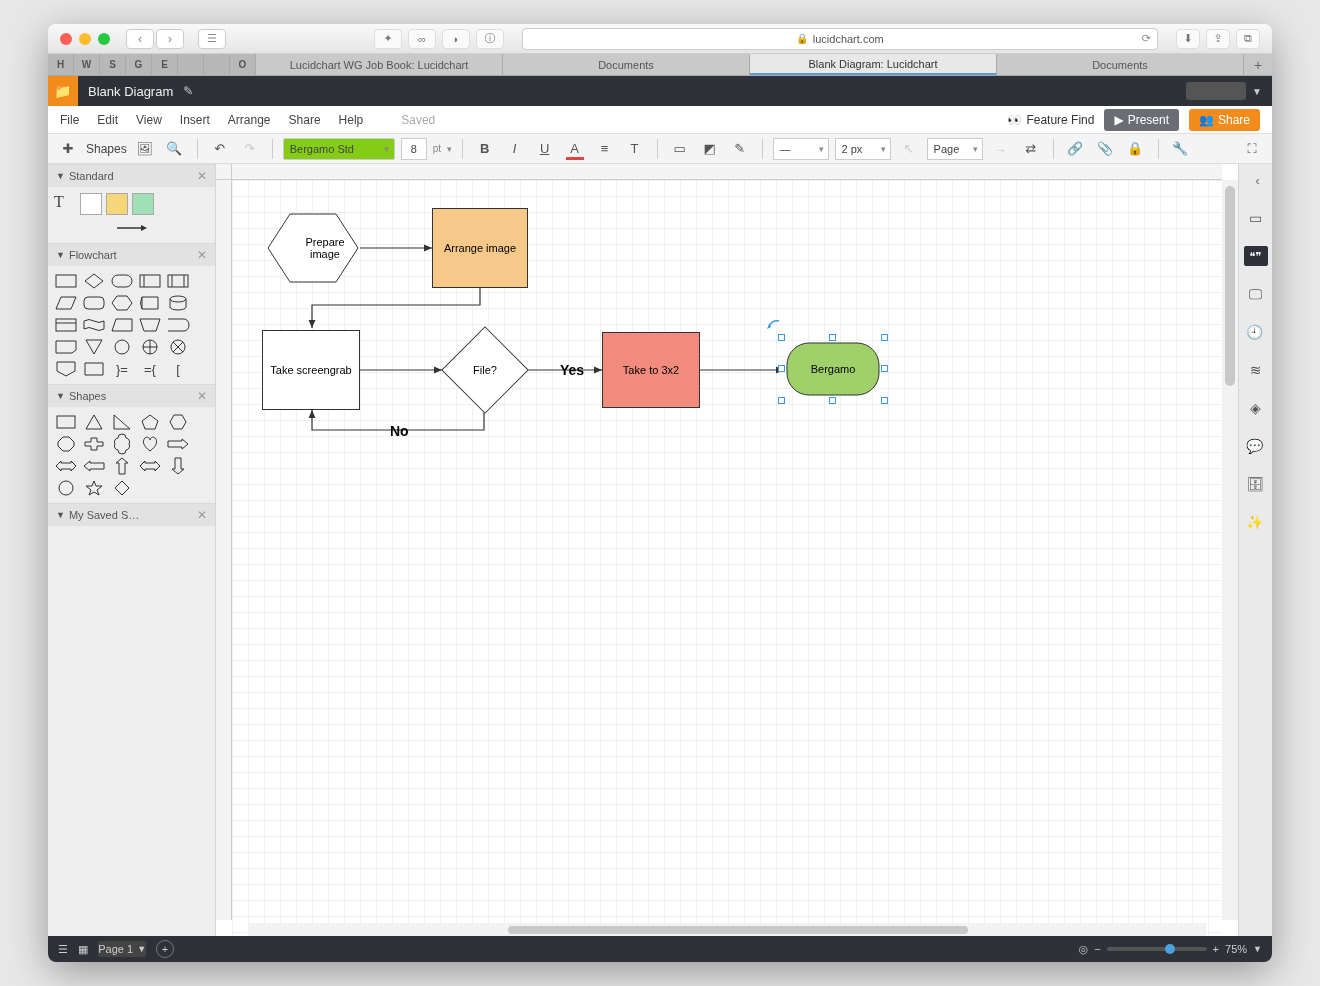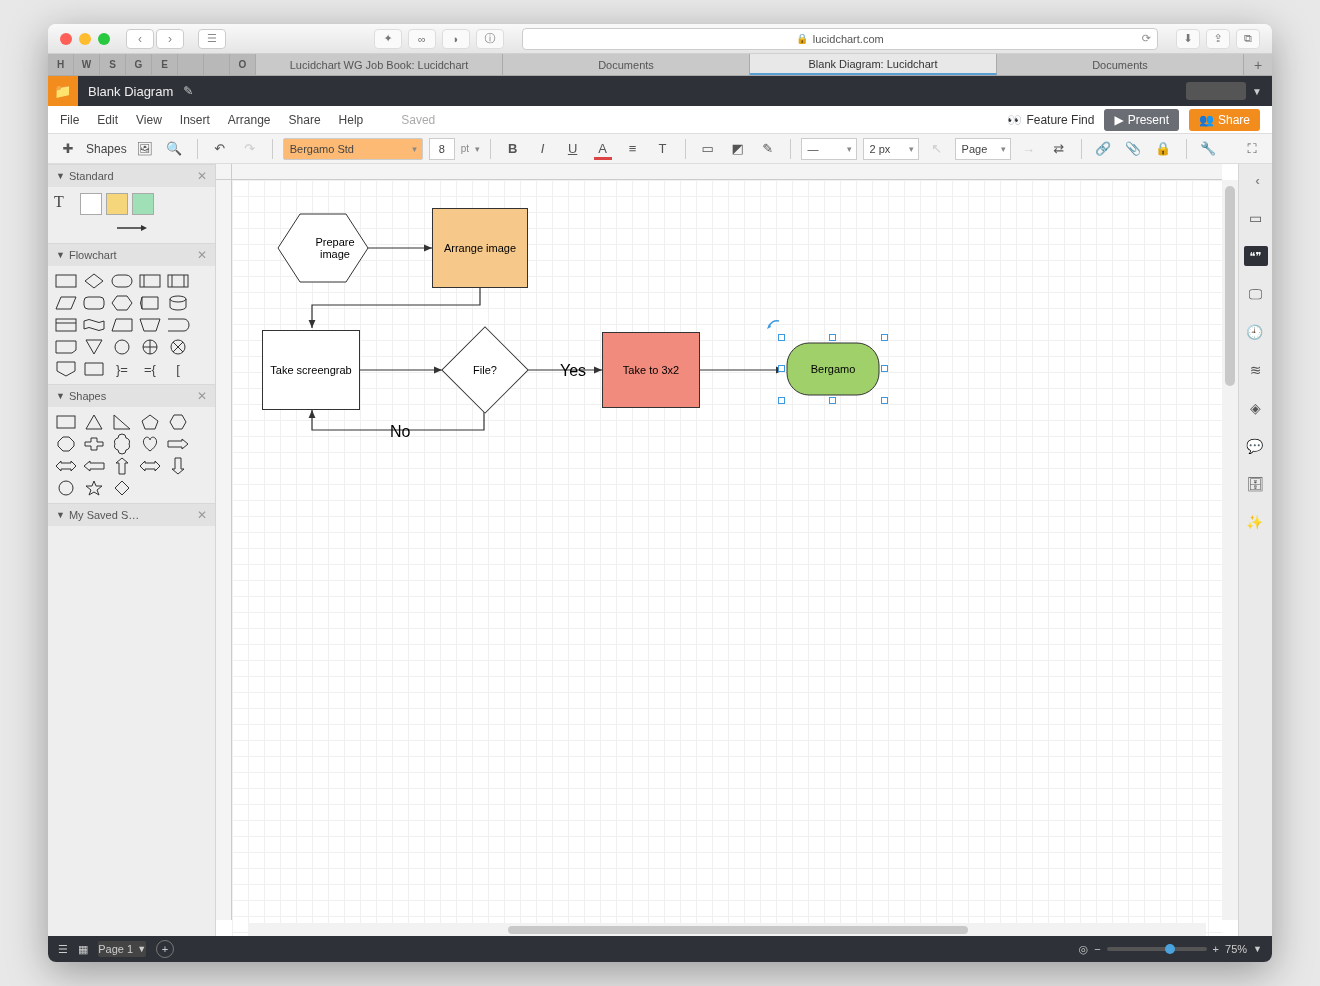--- a/index.html
+++ b/index.html
@@ -44,21 +44,21 @@
 .menu-row .saved { color:#aaa; margin-left:20px;}
 .menu-row .right-btns { margin-left:auto; display:flex; align-items:center; gap:10px;}
 .feature-find { display:flex; align-items:center; gap:4px; font-size:12px; color:#333;}
 .btn-present { background:#6a6e74; color:#fff; padding:4px 10px; border-radius:3px; font-size:12px; display:flex;align-items:center;gap:4px;}
 .btn-share { background:#f28c1c; color:#fff; padding:4px 10px; border-radius:3px; font-size:12px; display:flex;align-items:center;gap:4px;}
 
 
 .toolbar-row { height:30px; background:#f4f4f4; border-bottom:1px solid #ddd; display:flex; align-items:center; padding:0 8px; gap:6px; font-size:12px; color:#444;}
 .tool-btn { width:24px; height:24px; display:flex; align-items:center; justify-content:center; border-radius:3px; font-size:13px; color:#555;}
 .tool-sep { width:1px; height:20px; background:#ccc; margin:0 4px;}
-.font-select { border:1px solid #ccc; background:#fdba74; height:22px; padding:0 18px 0 6px; font-size:11px; color:#444; border-radius:2px; display:flex;align-items:center; position:relative; width:140px;}
+.font-select { border:1px solid #ccc; background:#84cc16; height:22px; padding:0 18px 0 6px; font-size:11px; color:#444; border-radius:2px; display:flex;align-items:center; position:relative; width:112px;}
 .font-select::after { content:"▾"; position:absolute; right:5px; font-size:9px; color:#888;}
 .size-box { border:1px solid #ccc; background:#fff; height:22px; width:26px; display:flex;align-items:center;justify-content:center; font-size:11px;}
 .line-select { border:1px solid #ccc; background:#fff; height:22px; padding:0 18px 0 6px; font-size:11px; display:flex;align-items:center; position:relative; width:56px;}
 .line-select::after { content:"▾"; position:absolute; right:4px; font-size:9px; color:#888;}
 .fullscreen { margin-left:auto;}
 .underline-color { position:relative;}
 .underline-color::after{content:"";position:absolute;left:3px;right:3px;bottom:1px;height:3px;background:#d44;}
 
 
 .body-row { flex:1; display:flex; overflow:hidden;}
@@ -90,21 +90,21 @@
 .scroll-h { position:absolute; left:16px; right:16px; bottom:-1px; height:14px; background:#f2f2f2;}
 .scroll-h .thumb { position:absolute; top:3px; bottom:3px; left:260px; width:460px; background:#c8c8c8; border-radius:5px;}
 
 .node { position:absolute; display:flex;align-items:center;justify-content:center; font-size:11px; text-align:center;}
 .hex { width:94px; height:72px; }
 .hex svg { position:absolute; inset:0;}
 .rect { border:1px solid #333; background:#fff;}
 .diamond { width:86px; height:86px;}
 .diamond .dshape { width:62px;height:62px; transform:rotate(45deg); border:1px solid #333; background:#fff; position:absolute; left:12px; top:12px;}
 .diamond .dt { position:relative; z-index:2;}
-.edge-label { position:absolute; font-size:16px; background:transparent;}
+.edge-label { position:absolute; font-size:14px; background:transparent;font-weight:bold;}
 .sel-handles { position:absolute; pointer-events:none;}
 .sel-handles .h { position:absolute; width:7px;height:7px; background:#fff; border:1px solid #3b99e0;}
 
 
 .right-rail { width:34px; background:#eaeaea; border-left:1px solid #d5d5d5; display:flex; flex-direction:column; align-items:center; padding-top:6px; gap:18px;}
 .right-rail .ric { width:20px;height:20px; display:flex;align-items:center;justify-content:center; color:#555; font-size:14px;}
 .right-rail .collapse { font-size:13px; color:#888; letter-spacing:-4px;}
 
 
 .footer { height:26px; background:#2e3238; display:flex; align-items:center; color:#ccc; font-size:11px; padding:0 10px; gap:10px;}
@@ -530,21 +530,21 @@
 
           <line x1="128" y1="190" x2="210" y2="190" stroke="#333" stroke-width="1.2" marker-end="url(#ah)"></line>
 
           <line x1="296" y1="190" x2="370" y2="190" stroke="#333" stroke-width="1.2" marker-end="url(#ah)"></line>
 
           <line x1="468" y1="190" x2="552" y2="190" stroke="#333" stroke-width="1.2" marker-end="url(#ah)"></line>
 
           <polyline points="252,232 252,250 80,250 80,230" fill="none" stroke="#333" stroke-width="1.2" marker-end="url(#ah)"></polyline>
         </svg>
 
-        <div class="node hex" style="left:44px; top:32px;padding-left:24px;">
+        <div class="node hex" style="left:34px; top:32px;padding-left:24px;">
           <svg width="94" height="72">
               <polygon points="24,2 70,2 92,36 70,70 24,70 2,36" fill="#fff" stroke="#333"></polygon>
             </svg>
           <span style="position:relative;z-index:2;">Prepare image</span>
         </div>
 
         <div class="node rect" style="left:200px; top:28px; width:96px; height:80px; background:#f6c88a;">
           <span>Arrange image</span>
         </div>
 

